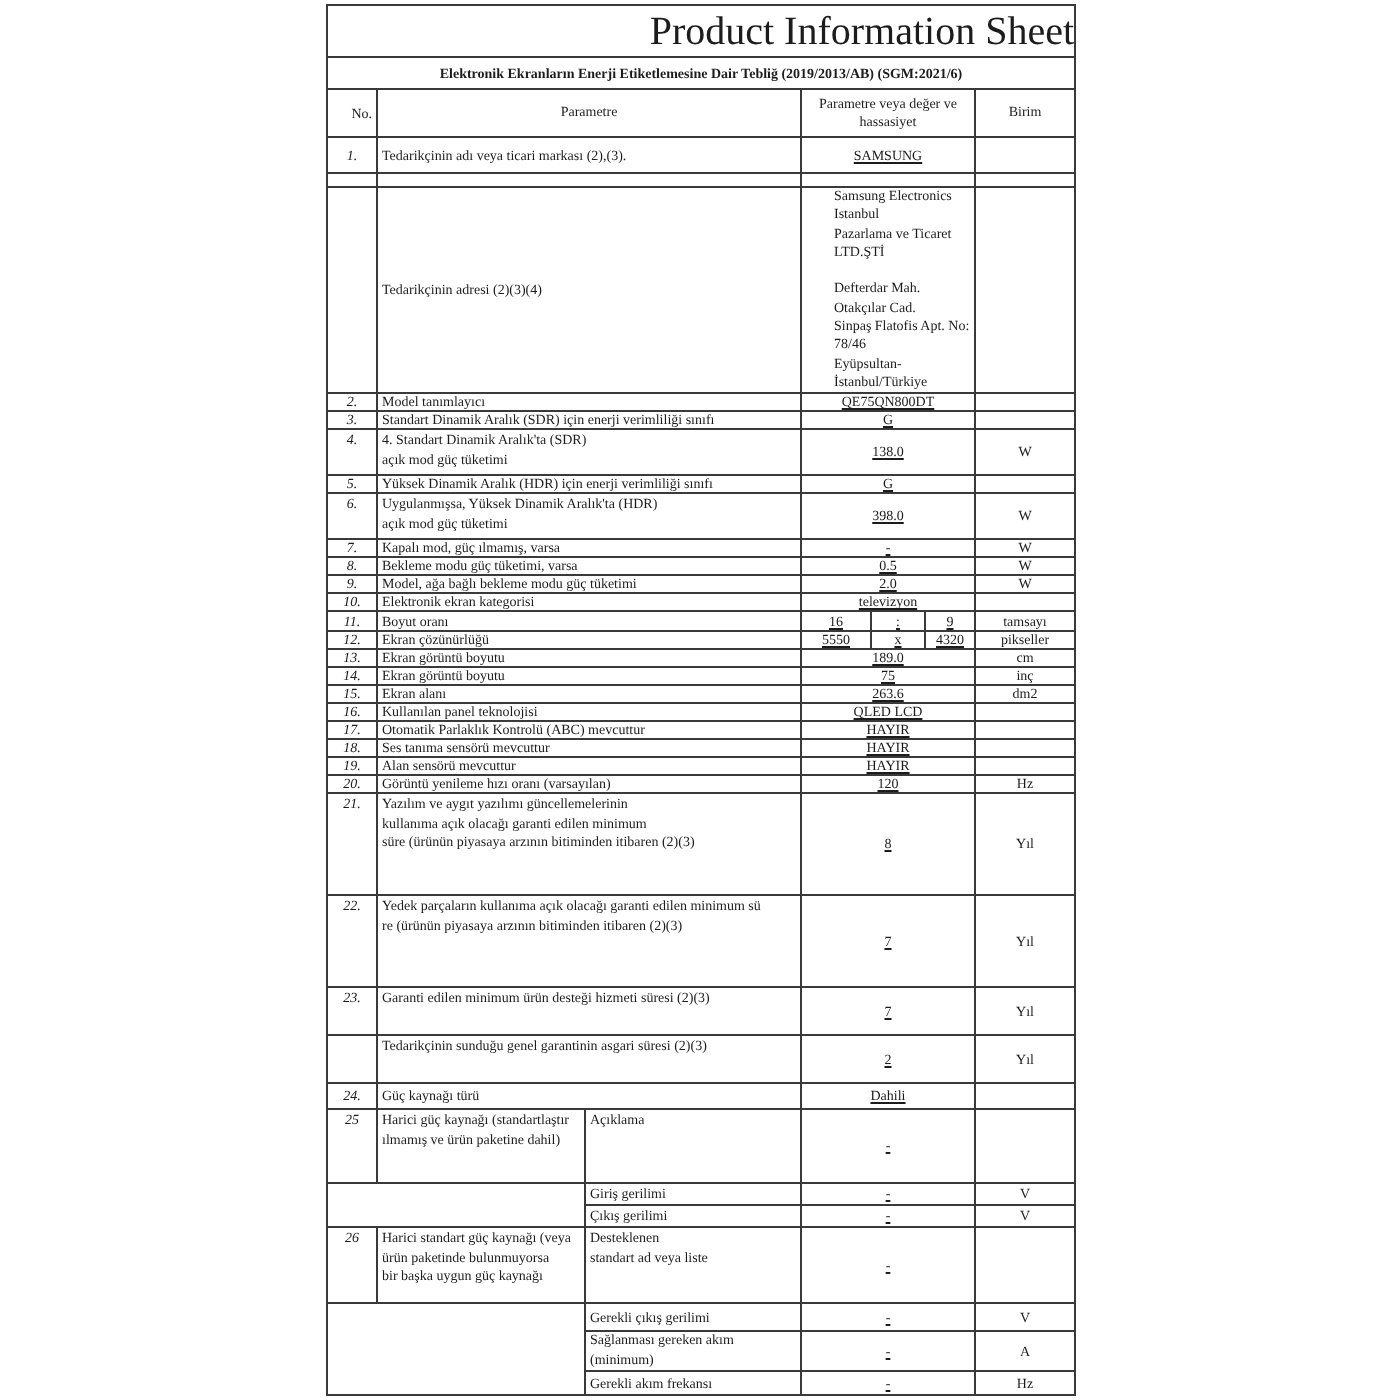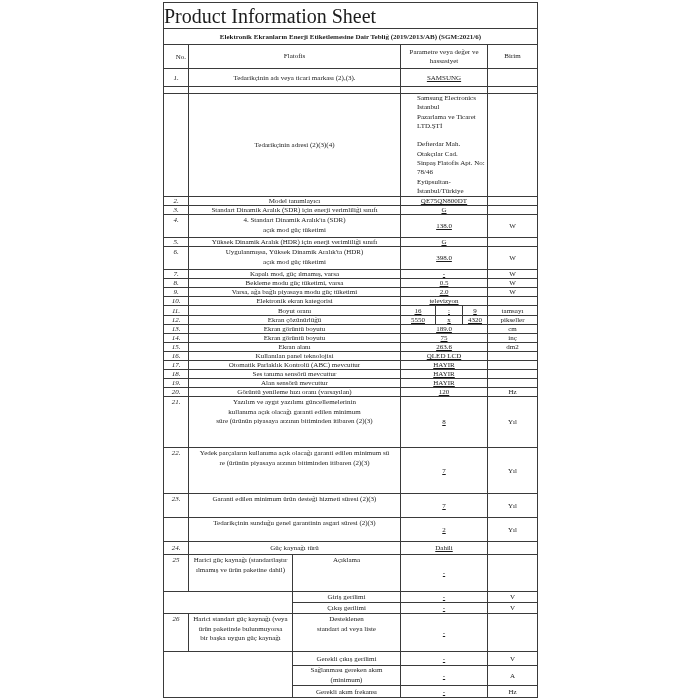--- a/index.html
+++ b/index.html
@@ -1,25 +1,25 @@
 <!DOCTYPE html>
 <html><head>
 <meta charset="utf-8">
 <style>
   html,body{margin:0;padding:0;background:#ffffff;}
   body{width:700px;height:700px;position:relative;font-family:"Liberation Serif",serif;color:#1c1c1c;}
   .page{position:absolute;left:163px;top:2px;width:374px;}
   table{border-collapse:collapse;table-layout:fixed;width:374px;}
   td{border:1px solid #3a3a3a;font-size:7px;line-height:8px;padding:0 2px;vertical-align:middle;overflow:hidden;}
-  td.title-cell{font-size:20px;line-height:24px;text-align:left;font-weight:500;padding:0;}
+  td.title-cell{font-size:20px;line-height:24px;text-align:right;font-weight:500;padding:0;}
   td.subtitle-cell{font-size:7px;font-weight:bold;text-align:center;padding:0;}
   td.hdr{text-align:center;white-space:pre-line;line-height:9px;}
   td.no{text-align:center;font-style:italic;padding:0 1px;}
   td.no-h{text-align:right;font-style:normal;}
-  td.param{text-align:center;white-space:nowrap;}
+  td.param{text-align:left;white-space:nowrap;}
   td.val{text-align:center;text-decoration:underline;}
   td.unit{text-align:center;}
   td.ml{white-space:pre-line;line-height:9.5px;}
   tr.tall td.no, tr.tall td.param, tr.tall td.sub{vertical-align:top;padding-top:1px;}
   td.addr{text-align:left;white-space:pre-line;line-height:9.3px;padding-left:16px;}
 </style>
 </head>
 <body>
 
 <div class="page">
@@ -36,21 +36,21 @@
 
   <tbody>
         <tr style="height:26px">
     <td class="title-cell" colspan="7">Product Information Sheet</td>
   </tr>
   <tr style="height:16px">
     <td class="subtitle-cell" colspan="7">Elektronik Ekranların Enerji Etiketlemesine Dair Tebliğ (2019/2013/AB) (SGM:2021/6)</td>
   </tr>
   <tr style="height:24px">
     <td class="no-h">No.</td>
-    <td class="hdr" colspan="2">Flatofis</td>
+    <td class="hdr" colspan="2">Parametre</td>
     <td class="hdr" colspan="3">Parametre veya değer ve
 hassasiyet</td>
     <td class="hdr">Birim</td>
   </tr>
 
   <tr style="height:18px">
     <td class="no">1.</td>
     <td class="param" colspan="2">Tedarikçinin adı veya ticari markası (2),(3).</td>
     <td class="val" colspan="3">SAMSUNG</td>
     <td class="unit"></td>
@@ -114,21 +114,21 @@
     <td class="unit">W</td>
   </tr>
   <tr style="height:9px">
     <td class="no">8.</td>
     <td class="param" colspan="2">Bekleme modu güç tüketimi, varsa</td>
     <td class="val" colspan="3">0.5</td>
     <td class="unit">W</td>
   </tr>
   <tr style="height:9px">
     <td class="no">9.</td>
-    <td class="param" colspan="2">Varsa, ağa bağlı piyasaya modu güç tüketimi</td>
+    <td class="param" colspan="2">Model, ağa bağlı bekleme modu güç tüketimi</td>
     <td class="val" colspan="3">2.0</td>
     <td class="unit">W</td>
   </tr>
   <tr style="height:9px">
     <td class="no">10.</td>
     <td class="param" colspan="2">Elektronik ekran kategorisi</td>
     <td class="val" colspan="3">televizyon</td>
     <td class="unit"></td>
   </tr>
 

